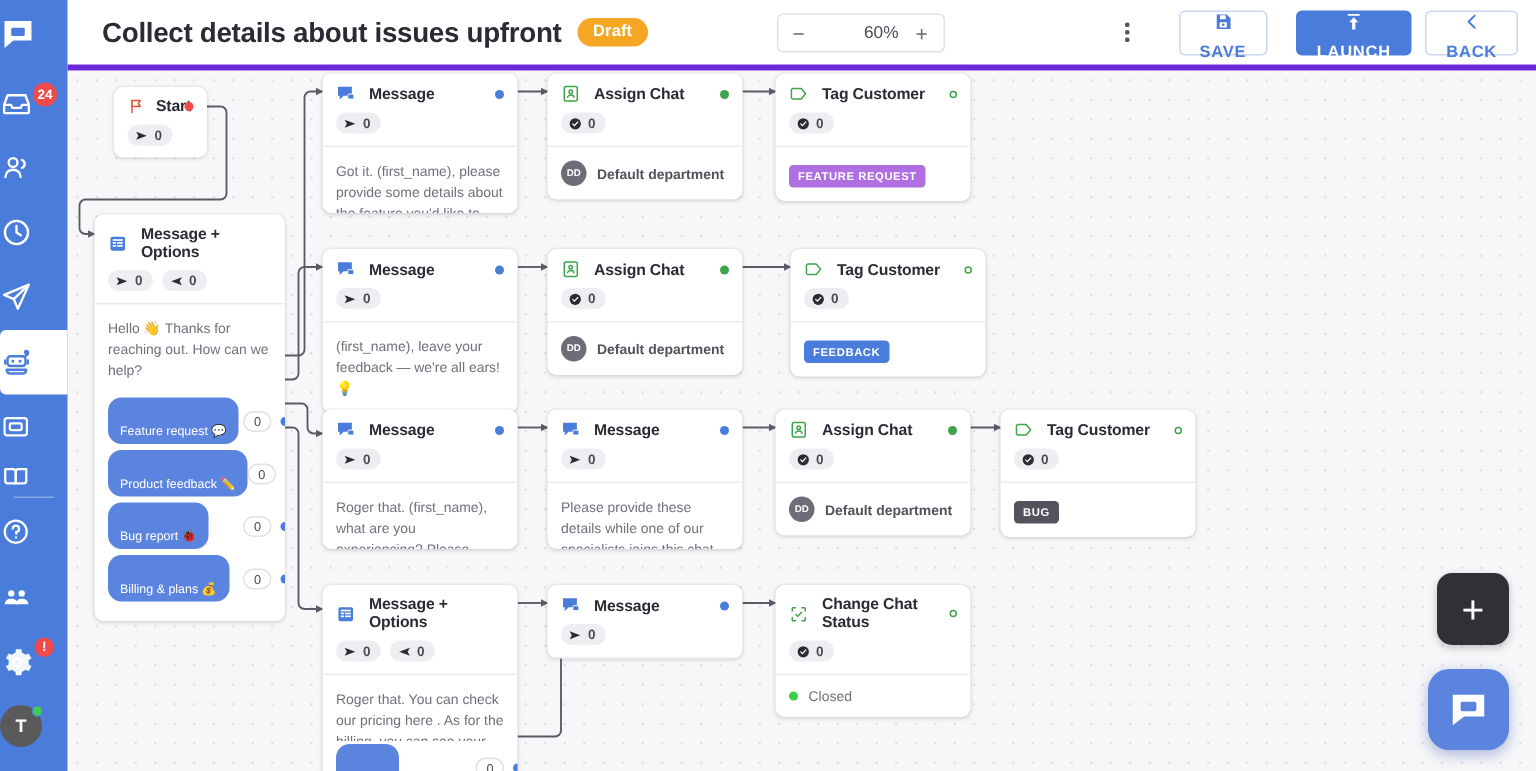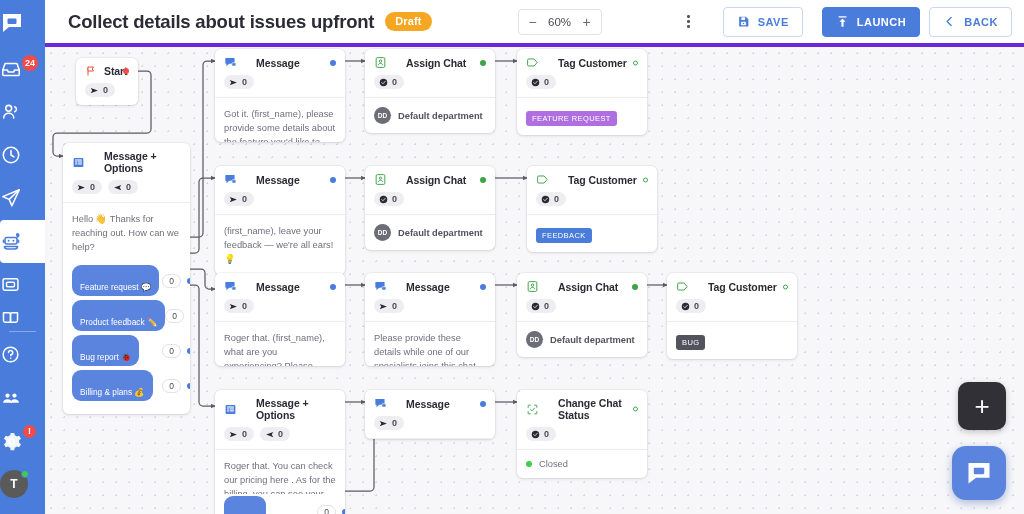--- a/index.html
+++ b/index.html
@@ -71,29 +71,29 @@
   .zoom-ctl {
     margin-left: 86px;
     border: 1px solid #e2e2e6; border-radius: 4px;
     height: 26px; display: flex; align-items: center;
     padding: 0 4px; background: #fff;
   }
   .zoom-btn {
     width: 20px; height: 24px; display: flex; align-items: center; justify-content: center;
     color: #6a6a75; font-size: 14px;
   }
-  .zoom-val { font-size: 11.5px; color: #4a4a55; width: 34px; text-align: center; font-weight: 500; }
+  .zoom-val { font-size: 11.5px; color: #4a4a55; width: 34px; text-align: center; font-weight: 500; margin-left: 28px; }
 
   .tb-right { margin-left: auto; display: flex; align-items: center; padding-right: 12px; }
   .kebab { width: 22px; height: 26px; display: flex; flex-direction: column; align-items: center; justify-content: center; gap: 2.5px; margin-right: 14px;}
   .kebab i { width: 2.5px; height: 2.5px; border-radius: 50%; background: #55555f; display: block; }
   .btn {
     height: 30px; border-radius: 4px; display: flex; align-items: center;
     font-size: 11px; font-weight: bold; letter-spacing: 0.5px;
-    padding: 0 13px; gap: 8px; margin-left: 9px;
+    padding: 0 13px; gap: 8px; margin-left: 9px; flex-direction: column;
   }
   .btn-outline { border: 1px solid #c9d7f0; background: #fff; color: #4a7ddb; }
   .btn-primary { background: #4a7ddb; border: 1px solid #4a7ddb; color: #ffffff; margin-left: 19px; }
 
   
   .canvas {
     position: absolute; left: 45px; top: 47px; right: 0; bottom: 0;
     background-color: #f7f7f9;
     background-image: radial-gradient(#d8d8e0 1px, transparent 1px);
     background-size: 13px 13px;
@@ -104,21 +104,21 @@
   
   .node {
     position: absolute;
     background: #ffffff;
     border-radius: 6px;
     box-shadow: 0 1px 3px rgba(40,45,70,0.14), 0 0 0 1px rgba(40,45,70,0.04);
     overflow: hidden;
     z-index: 5;
   }
   .node-head { padding: 7px 9px 0 9px; }
-  .node-title-row { display: flex; align-items: center; gap: 19px; position: relative; }
+  .node-title-row { display: flex; align-items: center; gap: 9px; position: relative; }
   .node-title { font-size: 10.5px; font-weight: bold; color: #2b2b35; letter-spacing: -0.1px;}
   .node-port {
     position: absolute; right: 0px; top: 50%; transform: translateY(-50%);
     width: 6px; height: 6px; border-radius: 50%;
   }
   .port-blue { background: #4a7ddb; }
   .port-green { background: #3ea34a; }
   .port-green-open { background: #fff; border: 1.4px solid #3ea34a; width: 5px; height: 5px; }
   .counts { display: flex; gap: 6px; padding: 6px 0 8px 0; }
   .count-pill {
@@ -131,21 +131,21 @@
   .node-body.clipped { max-height: 44px; overflow: hidden; }
   .dept-row { display: flex; align-items: center; gap: 7px; padding: 9px; }
   .dept-av {
     width: 17px; height: 17px; border-radius: 50%;
     background: #6d6d78; color: #fff; font-size: 6.5px; font-weight: bold;
     display: flex; align-items: center; justify-content: center;
   }
   .dept-name { font-size: 9.3px; color: #52525c; font-weight: 600; }
   .tag-row { padding: 9px; }
   .tag {
-    display: inline-block; font-size: 7.5px; font-weight: normal;
+    display: inline-block; font-size: 7.5px; font-weight: bold;
     color: #fff; padding: 3px 6px; border-radius: 3px; letter-spacing: 0.4px;
   }
   .status-row { display: flex; align-items: center; gap: 7px; padding: 9px; }
   .status-dot { width: 6px; height: 6px; border-radius: 50%; background: #3ecf4a; }
   .status-text { font-size: 9.3px; color: #70707c; }
 
   
   .opts { padding: 2px 9px 9px 9px; }
   .opt-row { display: flex; align-items: center; margin-bottom: 4px; position: relative; }
   .opt-chip {

